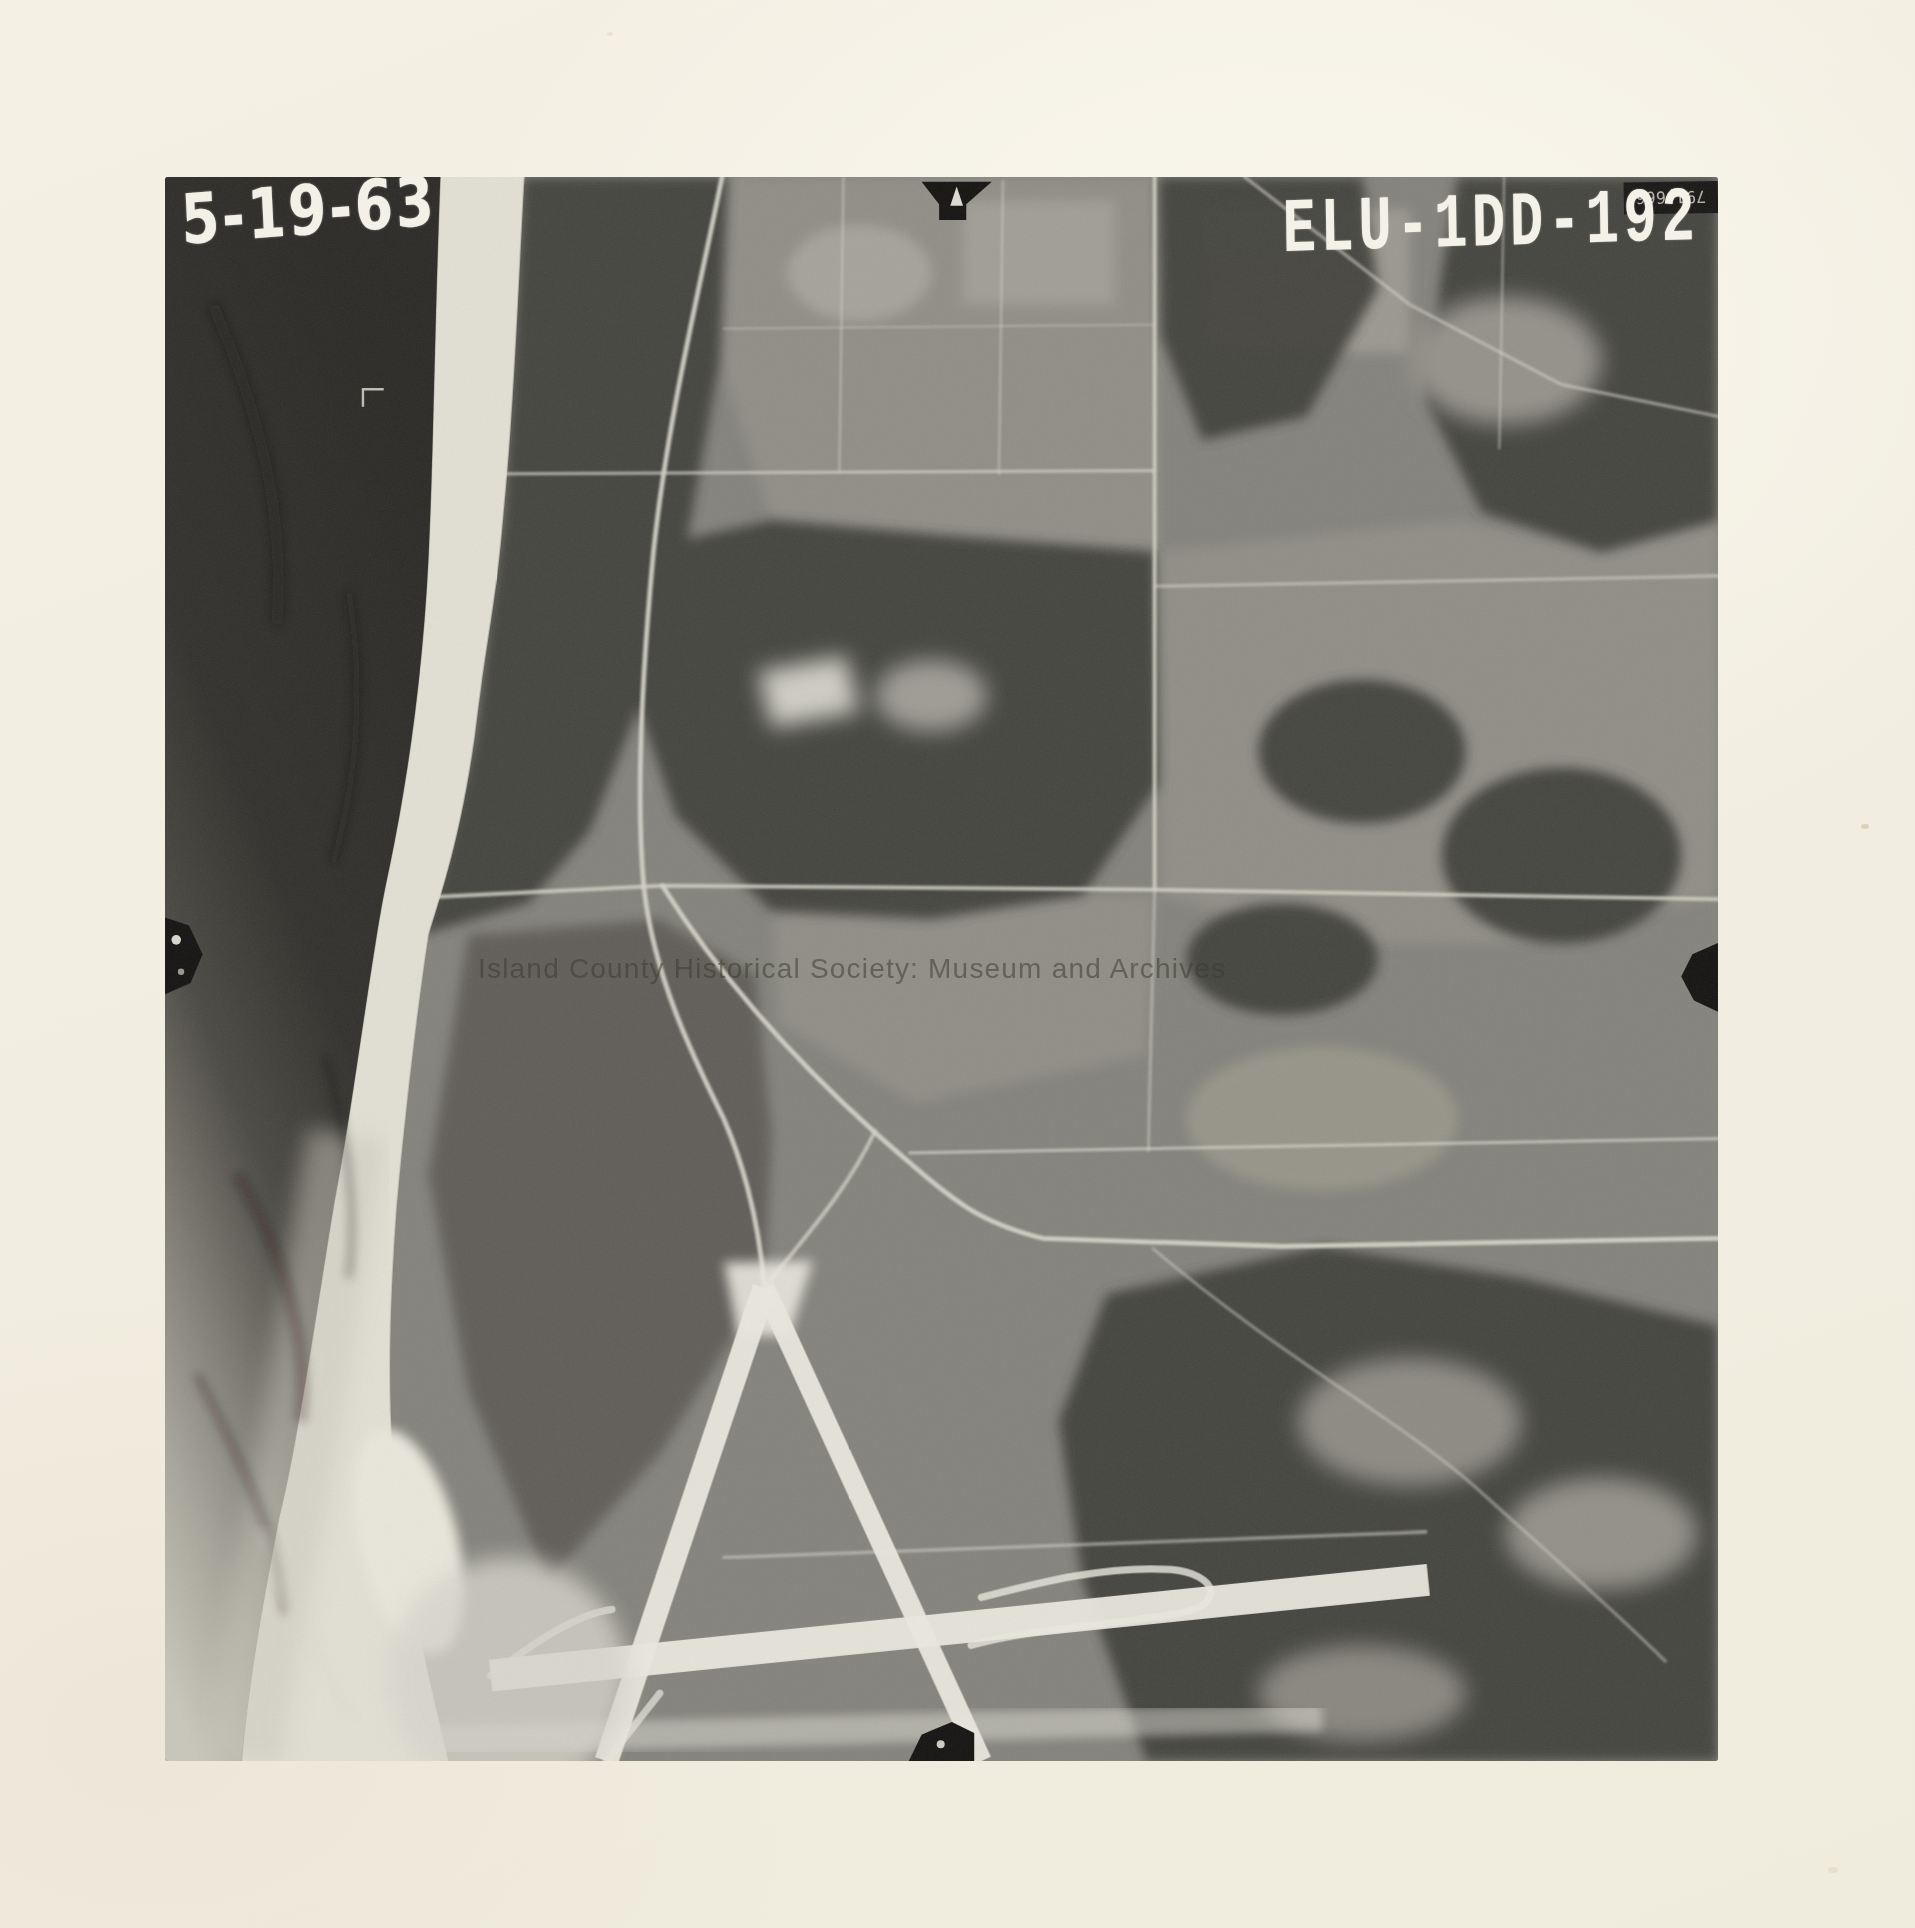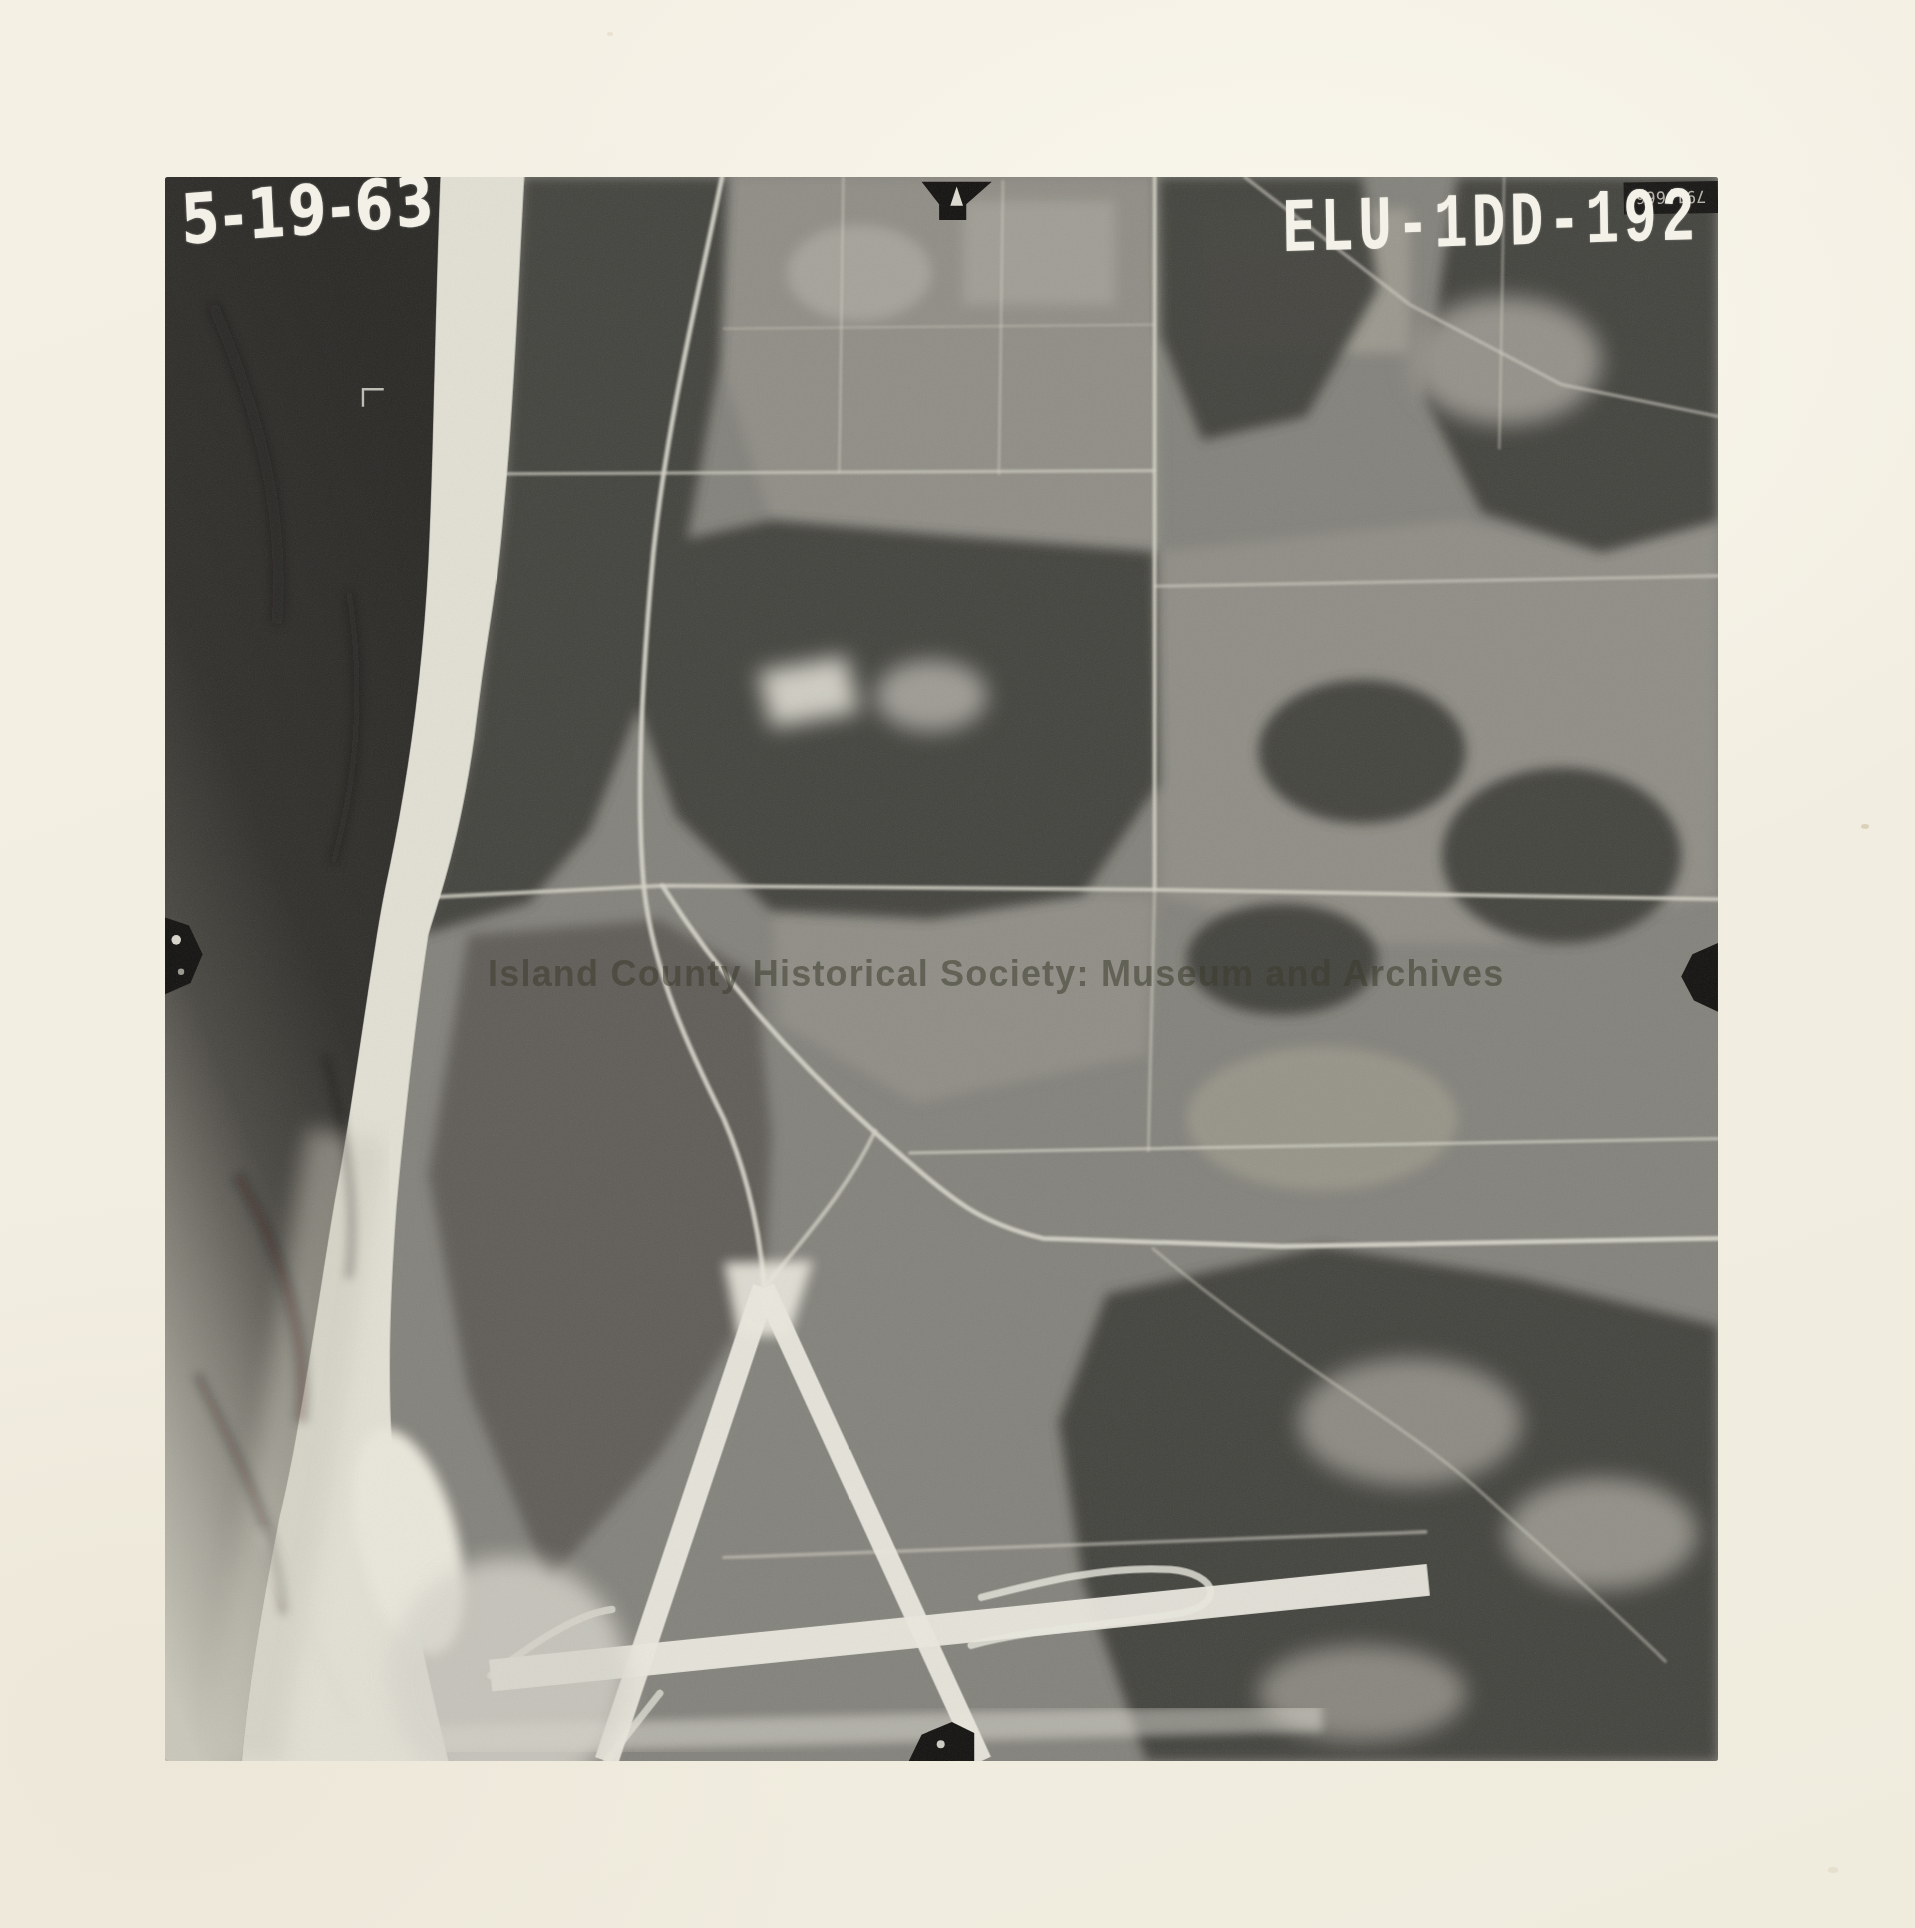--- a/index.html
+++ b/index.html
@@ -27,24 +27,23 @@
     text-shadow:0 0 2.4px rgba(240,238,228,.5);
   }
   #photo-id{
     left:1117px;top:9.6px;
     font-family:"Liberation Mono", monospace;font-weight:bold;font-size:77px;
     letter-spacing:6.4px;color:#f3f1e8;
     transform:scaleX(.72) rotate(-1.2deg);transform-origin:left top;
     text-shadow:0 0 2.4px rgba(240,238,228,.45);
   }
   #watermark{
-    left:323px;top:776px;
-    font-family:"Liberation Sans", sans-serif;font-size:36px;letter-spacing:1.2px;
+    left:313px;top:776px;
+    font-family:"Liberation Sans", sans-serif;font-size:28px;letter-spacing:1.2px;
     color:rgba(60,60,46,.55);
-    font-weight:bold;
   }
 </style>
 </head>
 <body>
 
 <div class="speck" style="left:1861px;top:824px;width:8px;height:4.8px;"></div>
 <div class="speck" style="left:607px;top:32px;width:6.4px;height:4px;opacity:.5;"></div>
 <div class="speck" style="left:1828px;top:1867px;width:9.6px;height:5.6px;opacity:.45;"></div>
 
 <div id="photo">

